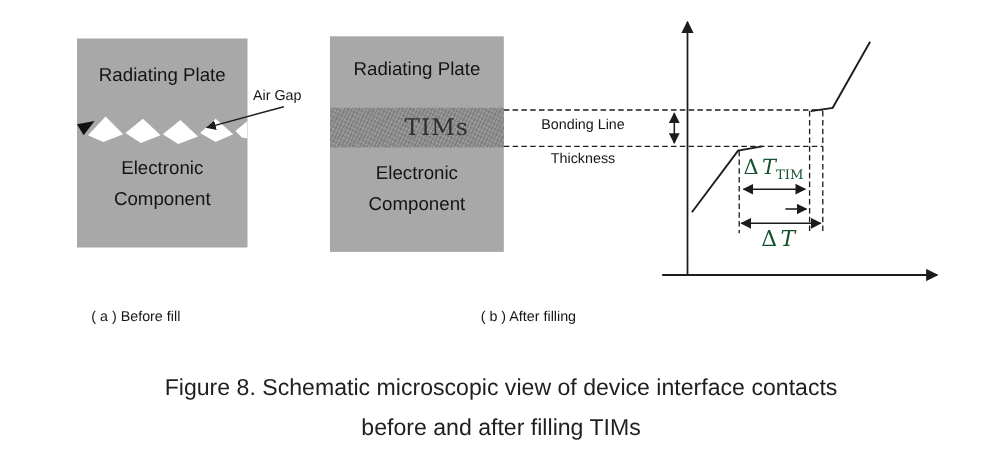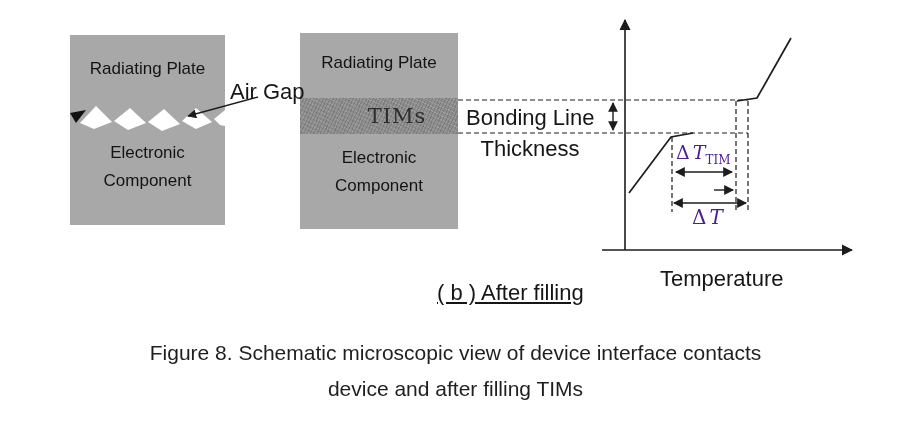--- a/index.html
+++ b/index.html
@@ -22,25 +22,25 @@
     background:var(--tims-gray,#8f8f8f);
     background-image:
       repeating-linear-gradient(115deg, rgba(50,50,50,.22) 0 1px, transparent 1px 3px),
       repeating-linear-gradient(25deg, rgba(255,255,255,.14) 0 1px, transparent 1px 4px);
     display:flex; align-items:center; justify-content:center;
   }
   .tim-band span {
     font-family:"DejaVu Serif", serif; font-size:21px; letter-spacing:1px; color:#2d2d2d;margin-left:36px;
   }
   .overlay { position:absolute; left:0; top:0; pointer-events:none; }
-  .label { position:absolute; font-size:22px; color:#161616; white-space:nowrap; }
+  .label { position:absolute; font-size:13px; color:#161616; white-space:nowrap; }
   .label-center { text-align:center; }
   .delta-label {
     position:absolute; font-family:"DejaVu Serif", serif; font-size:19px;
-    color:#4c1d95; white-space:nowrap;
+    color:#14532d; white-space:nowrap;
   }
   .delta-label .tvar { font-style:italic; padding-left:3px; }
   .delta-label sub { font-size:12px; }
   .fig-cap {
     position:absolute; left:0; width:100%; text-align:center;
     font-size:21px; color:#1f1f1f;
   }
   svg line, svg polyline { stroke:var(--line-color,#1c1c1c); }
 </style>
 </head>
@@ -103,20 +103,20 @@
   <div class="label" style="left:230px; top:79px;">Air Gap</div>
 
   <div class="label label-center" style="left:466px; top:105px; width:128px;">Bonding Line</div>
   <div class="label label-center" style="left:466px; top:136px; width:128px;">Thickness</div>
 
   <div class="delta-label" style="left:676px; top:141px;"><span>Δ</span><span class="tvar">T</span><sub>TIM</sub></div>
 
 
   <div class="delta-label" style="left:692px; top:205px; font-size:20px;text-align:center;"><span>Δ</span><span class="tvar">T</span></div>
 
-  <div class="label" style="left:660px; top:266px;">Temperature</div>
 
-  <div class="label" style="left:437px; top:280px;text-decoration:underline;">( b ) After filling</div>
+  <div class="label" style="left:83px; top:280px;">( a ) Before fill</div>
+  <div class="label" style="left:437px; top:280px;">( b ) After filling</div>
 
   <div class="fig-cap" style="top:341px;">Figure 8. Schematic microscopic view of device interface contacts</div>
-  <div class="fig-cap" style="top:377px;">device and after filling TIMs</div>
+  <div class="fig-cap" style="top:377px;">before and after filling TIMs</div>
 
 </div>
 
 </body></html>

